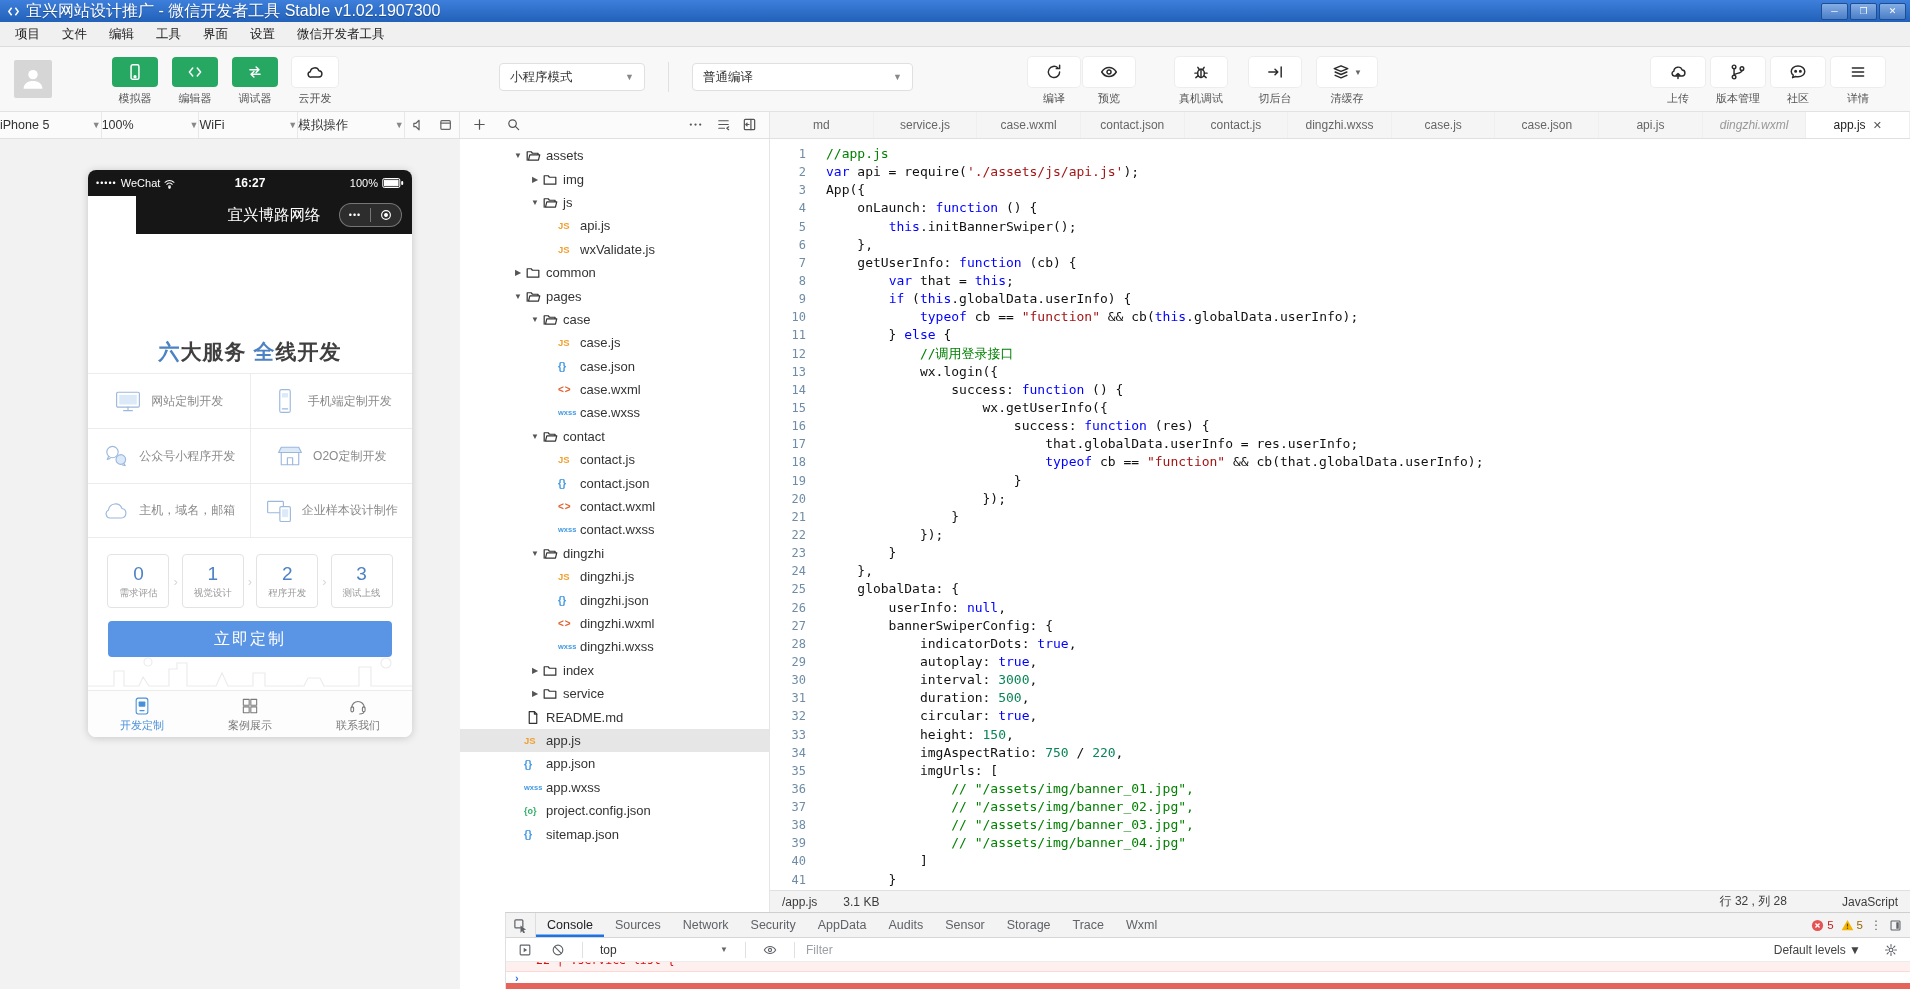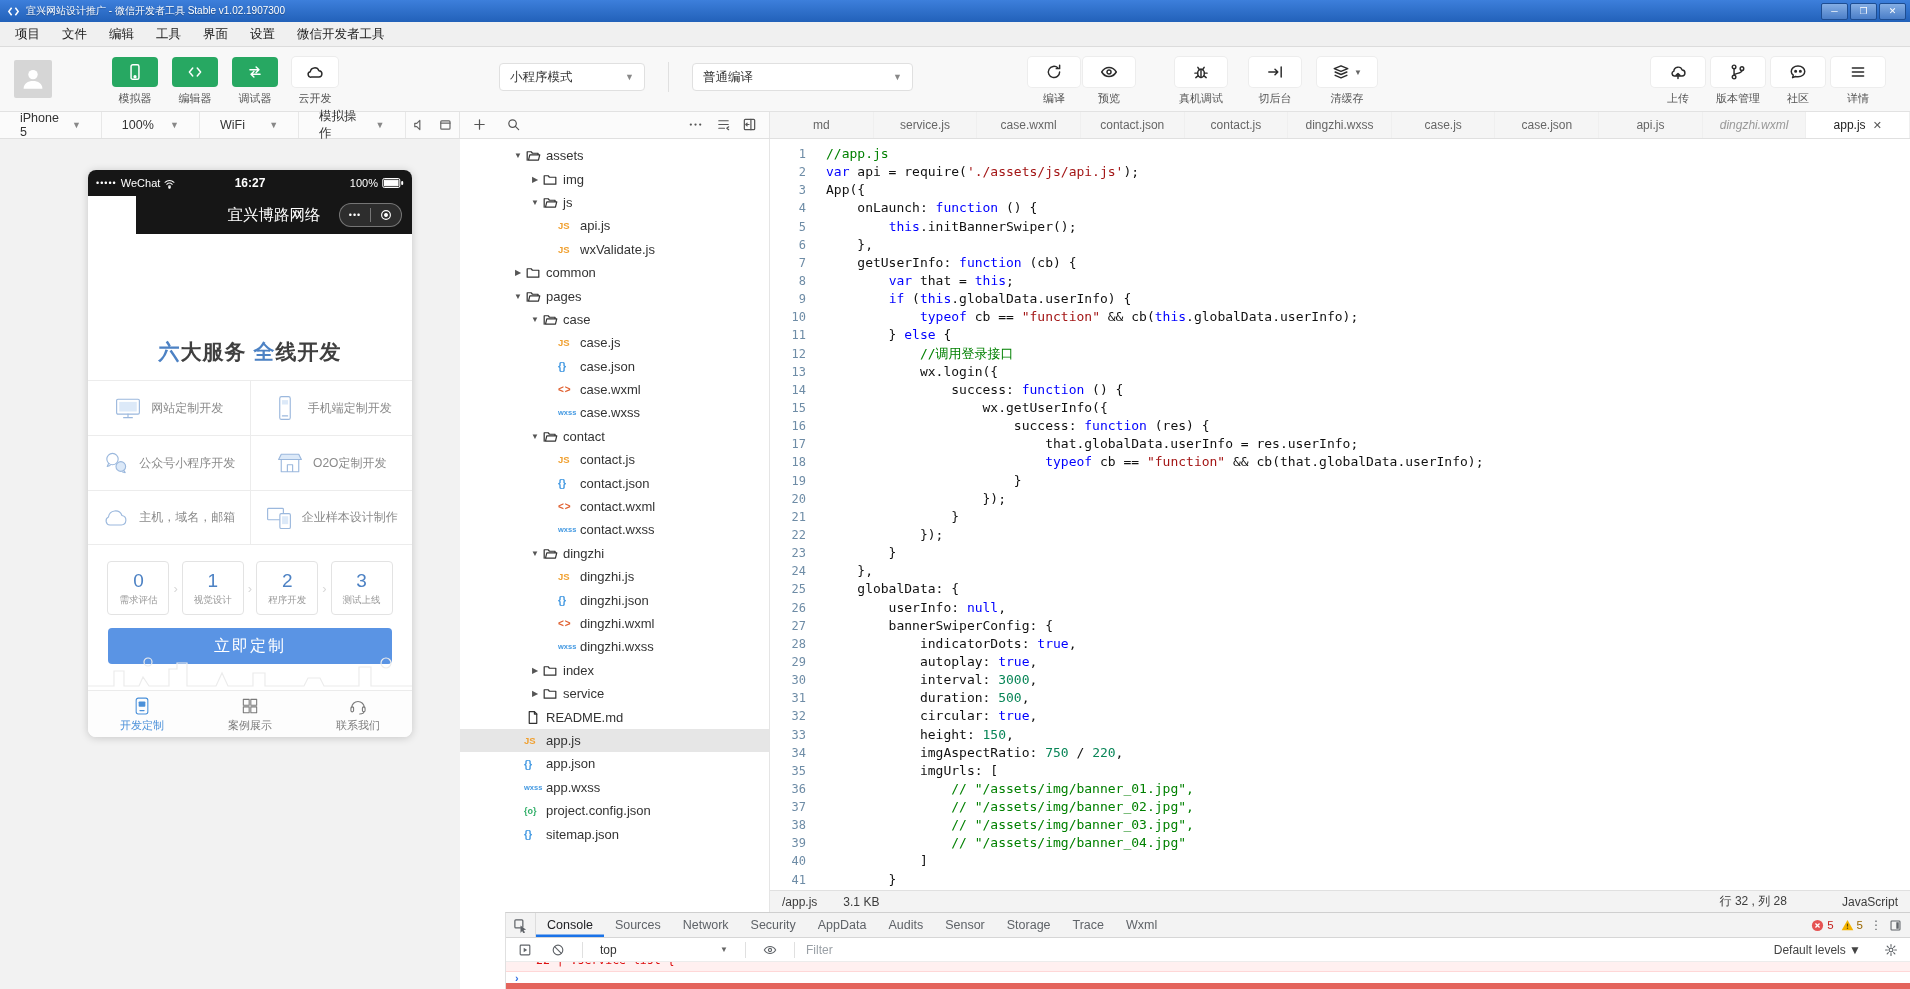--- a/index.html
+++ b/index.html
@@ -4,21 +4,21 @@
 <style>
   * { margin:0; padding:0; box-sizing:border-box; }
   html,body { width:1910px; height:989px; overflow:hidden; }
   body { font-family:"Liberation Sans","DejaVu Sans",sans-serif; font-size:12px; color:#333; background:#f2f2f2; }
   .win { position:relative; width:1910px; height:989px; background:#fff; }
 
   
   .titlebar { position:absolute; left:0; top:0; width:100%; height:22px;
     background:linear-gradient(#3d7fdb,#2261b9); color:#fff; display:flex; align-items:center; padding:0 4px; }
   .titlebar .logo { width:15px; height:15px; margin:0 5px 0 2px; display:flex; align-items:center; justify-content:center; }
-  .titlebar .title { font-size:10px; text-shadow:0 1px 1px rgba(0,0,0,.3); flex:1; white-space:nowrap; overflow:hidden; }
+  .titlebar .title { font-size:16px; text-shadow:0 1px 1px rgba(0,0,0,.3); flex:1; white-space:nowrap; overflow:hidden; }
   .winbtns { display:flex; gap:2px; }
   .winbtn { width:27px; height:17px; border:1px solid #1d4d92; border-radius:2px;
     background:linear-gradient(#85aee4,#4a7ec8); color:#fff; font-size:9px; line-height:15px; text-align:center; }
 
   
   .menubar { position:absolute; left:0; top:22px; width:100%; height:25px; background:#f0f0f0;
     border-bottom:1px solid #dcdcdc; display:flex; align-items:center; padding-left:4px; }
   .menu-item { padding:0 11px; font-size:12.5px; color:#1a1a1a; line-height:24px; cursor:default; }
 
   
@@ -39,21 +39,21 @@
   .tb-divider { position:absolute; left:668px; top:15px; width:1px; height:30px; background:#e0e0e0; }
   .actbtn .tbbtn { width:52px; background:#fff; box-shadow:0 0 0 1px #ededed; color:#2b2b2b; }
   .actbtn .tbbtn.wide { width:60px; }
   .actbtn .tbbtn .caret { font-size:8px; color:#666; margin-left:4px; }
   .rightbtn .tbbtn { width:54px; background:#fff; box-shadow:0 0 0 1px #ededed; color:#2b2b2b; }
 
   
   .row2 { position:absolute; left:0; top:112px; width:100%; height:27px; background:#fbfbfb;
     border-bottom:1px solid #e0e0e0; display:flex; }
   .simctl { width:460px; display:flex; align-items:stretch; border-right:1px solid #e5e5e5; }
-  .seg { display:flex; align-items:center; padding:0 20px; border-right:1px solid #e8e8e8; font-size:12.5px; color:#333; }
+  .seg { display:flex; align-items:center; padding:0 0; border-right:1px solid #e8e8e8; font-size:12.5px; color:#333; }
   .seg .caret { margin-left:auto; font-size:9px; color:#888; padding-left:8px; }
   .ctlicon { width:16px; height:16px; color:#666; margin:auto 6px; }
   .exphead { width:310px; position:relative; border-right:1px solid #e5e5e5; }
   .exphead .ic { position:absolute; top:5px; width:15px; height:15px; color:#555; }
   .tabsrow { flex:1; display:flex; }
   .etab { flex:1; display:flex; align-items:center; justify-content:center; font-size:12px; color:#666;
     border-right:1px solid #efefef; background:#f5f5f5; white-space:nowrap; overflow:hidden; }
   .etab.active { background:#fff; color:#222; }
   .etab.preview { font-style:italic; color:#999; }
   .etab .close { margin-left:7px; font-size:11px; color:#555; }
@@ -76,21 +76,21 @@
   .p-nav { height:38px; background:#161616; color:#fff; position:relative; display:flex; align-items:center; justify-content:center;margin-left:48px; }
   .p-nav .ttl { font-size:15.5px; }
   .capsule { position:absolute; right:10px; top:7px; width:63px; height:24px; border:1px solid rgba(255,255,255,.35);
     background:rgba(255,255,255,.1); border-radius:12px; display:flex; align-items:center; }
   .capsule .dots { flex:1; text-align:center; font-size:9px; letter-spacing:1px; line-height:10px; }
   .capsule .cdiv { width:1px; height:14px; background:rgba(255,255,255,.35); }
   .capsule .tgt { flex:1; display:flex; justify-content:center; }
   .capsule .tgt .ic { width:14px; height:14px; }
   .p-hero { margin-top:104px; text-align:center; font-size:21px; font-weight:bold; color:#3f3f3f; letter-spacing:1px; }
   .p-hero .b { color:#4d82c4; }
-  .p-grid { margin-top:14px; }
+  .p-grid { margin-top:7px; }
   .p-grid .grow { display:flex; height:55px; border-top:1px solid #ececec; }
   .p-grid .grow:last-child { border-bottom:1px solid #ececec; }
   .gcell { flex:1; display:flex; align-items:center; justify-content:center; gap:9px; }
   .gcell:first-child { border-right:1px solid #ececec; }
   .gcell .ic { width:28px; height:28px; color:#9bb8dd; }
   .gcell .lbl { font-size:12px; color:#8a8a8a; white-space:nowrap; }
   .p-steps { margin-top:16px; display:flex; align-items:center; justify-content:center; gap:4px; }
   .stepbox { width:62px; height:54px; border:1px solid #e3e3e3; border-radius:4px; display:flex; flex-direction:column;
     align-items:center; justify-content:center; background:#fff; }
   .stepbox .num { font-size:19px; color:#4d82c4; line-height:22px; }

